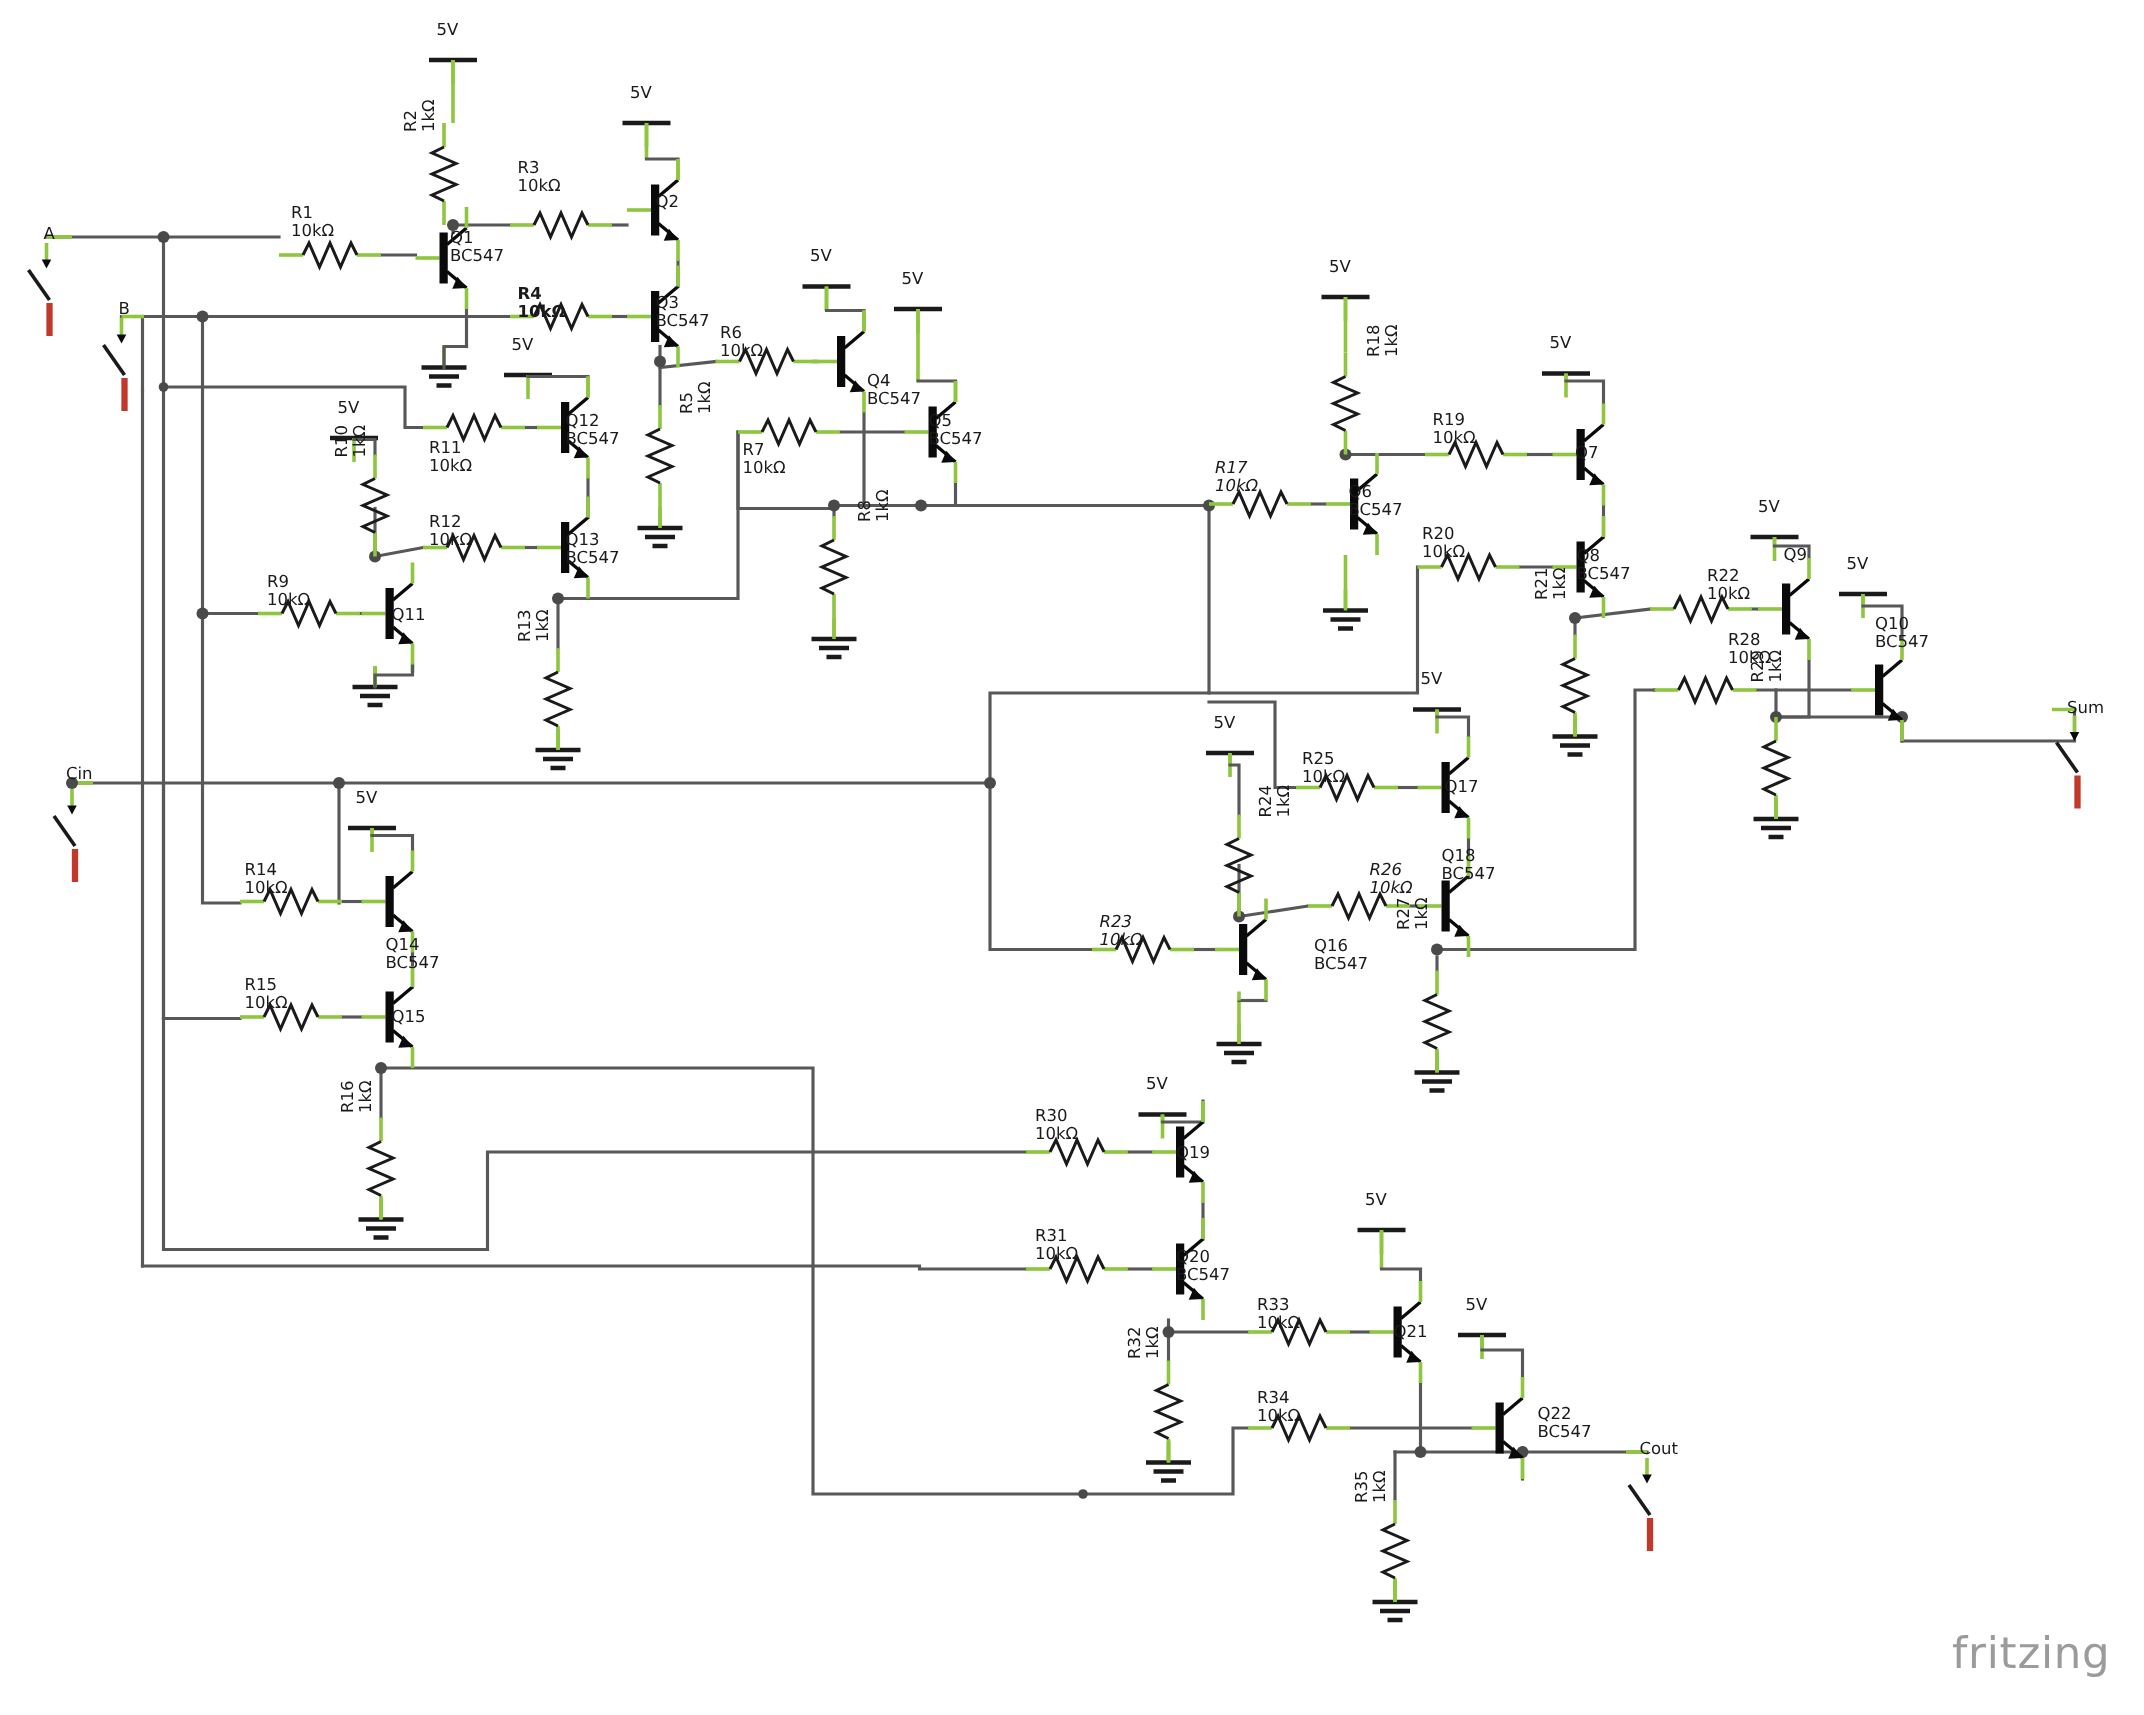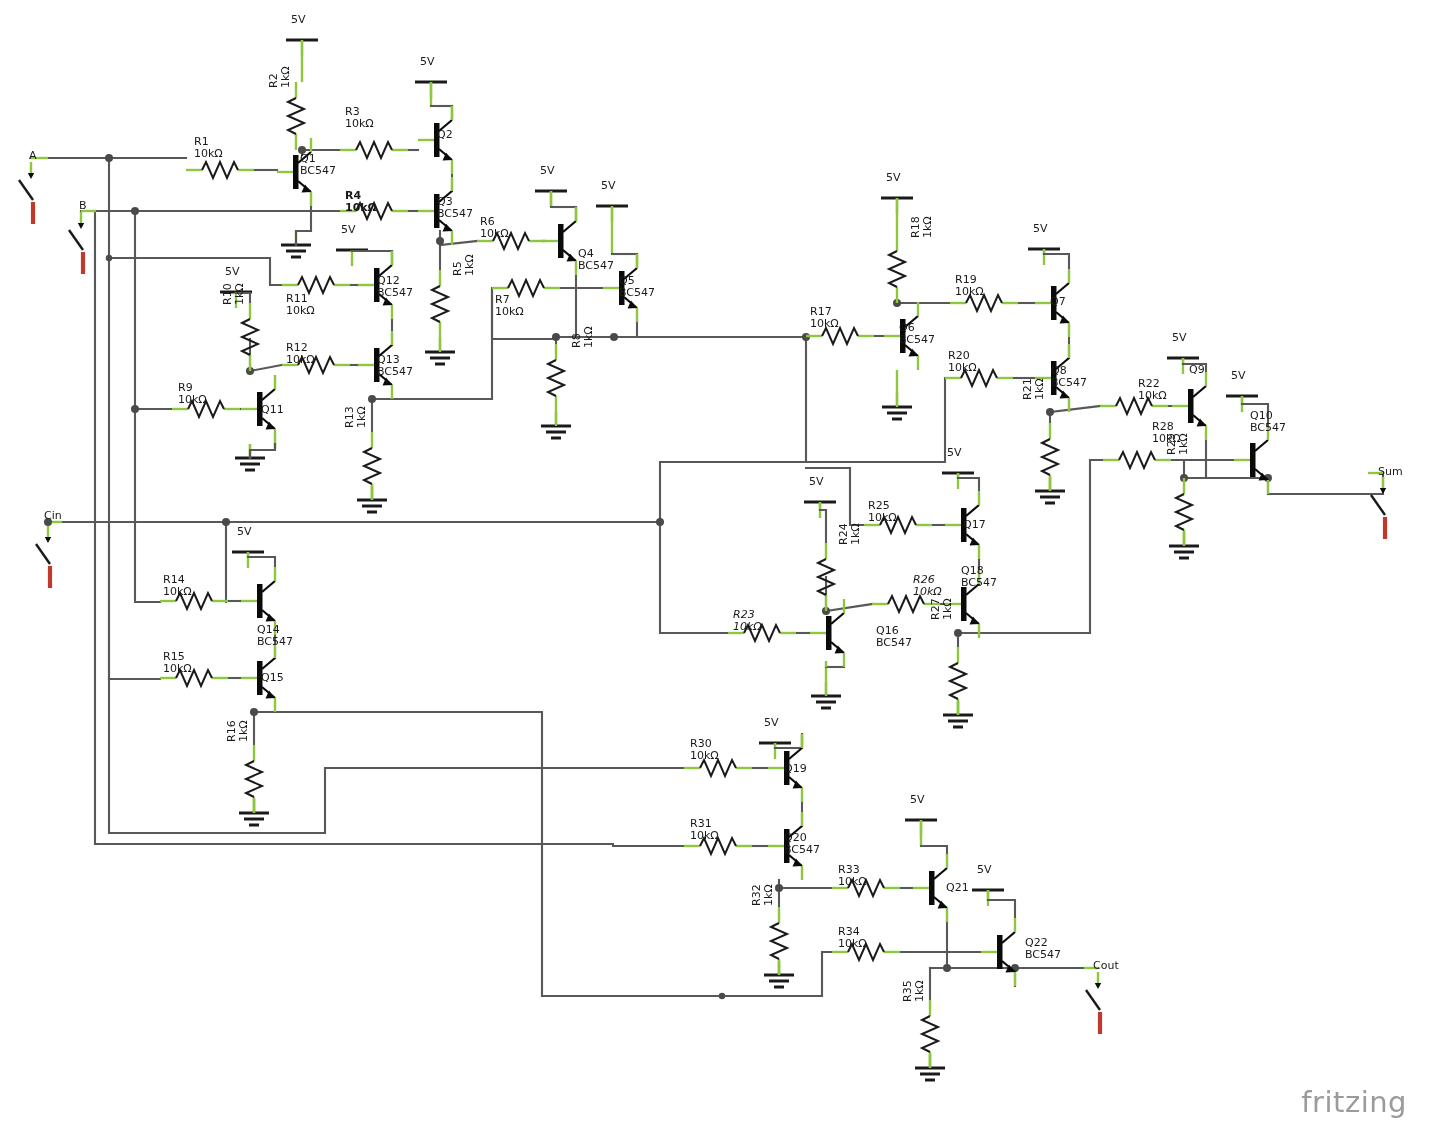--- a/index.html
+++ b/index.html
@@ -434,21 +434,21 @@
       <div class="lbl" style="left: 286px; top: 342px; white-space: pre;">R12
 10kΩ</div>
       <div class="lbl vert" style="left: 344px; top: 428px; transform: rotate(-90deg); white-space: pre;">R13
 1kΩ</div>
       <div class="lbl" style="left: 163px; top: 574px; white-space: pre;">R14
 10kΩ</div>
       <div class="lbl" style="left: 163px; top: 651px; white-space: pre;">R15
 10kΩ</div>
       <div class="lbl vert" style="left: 226px; top: 742px; transform: rotate(-90deg); white-space: pre;">R16
 1kΩ</div>
-      <div class="lbl" style="left: 810px; top: 306px; white-space: pre;">R17
+      <div class="lbl" style="left: 810px; top: 306px; white-space: pre; font-style: italic;">R17
 10kΩ</div>
       <div class="lbl vert" style="left: 910px; top: 238px; transform: rotate(-90deg); white-space: pre;">R18
 1kΩ</div>
       <div class="lbl" style="left: 955px; top: 274px; white-space: pre;">R19
 10kΩ</div>
       <div class="lbl" style="left: 948px; top: 350px; white-space: pre;">R20
 10kΩ</div>
       <div class="lbl vert" style="left: 1022px; top: 400px; transform: rotate(-90deg); white-space: pre;">R21
 1kΩ</div>
       <div class="lbl" style="left: 1138px; top: 378px; white-space: pre;">R22
@@ -505,21 +505,21 @@
 BC547</div>
       <div class="lbl" style="left: 261px; top: 672px; white-space: pre;">Q15</div>
       <div class="lbl" style="left: 876px; top: 625px; white-space: pre;">Q16
 BC547</div>
       <div class="lbl" style="left: 963px; top: 519px; white-space: pre;">Q17</div>
       <div class="lbl" style="left: 961px; top: 565px; white-space: pre;">Q18
 BC547</div>
       <div class="lbl" style="left: 784px; top: 763px; white-space: pre;">Q19</div>
       <div class="lbl" style="left: 784px; top: 832px; white-space: pre;">Q20
 BC547</div>
-      <div class="lbl" style="left: 929px; top: 882px; white-space: pre; margin-left: 17px;">Q21</div>
+      <div class="lbl" style="left: 929px; top: 882px; white-space: pre;">Q21</div>
       <div class="lbl" style="left: 997px; top: 937px; white-space: pre; padding-left: 28px;">Q22
 BC547</div>
       <div class="lbl ctr" style="left: 291px; top: 14px;">5V</div>
       <div class="lbl ctr" style="left: 420px; top: 56px;">5V</div>
       <div class="lbl ctr" style="left: 540px; top: 165px;">5V</div>
       <div class="lbl ctr" style="left: 601px; top: 180px;">5V</div>
       <div class="lbl ctr" style="left: 341px; top: 224px;">5V</div>
       <div class="lbl ctr" style="left: 225px; top: 266px;">5V</div>
       <div class="lbl ctr" style="left: 886px; top: 172px;">5V</div>
       <div class="lbl ctr" style="left: 1033px; top: 223px;">5V</div>

